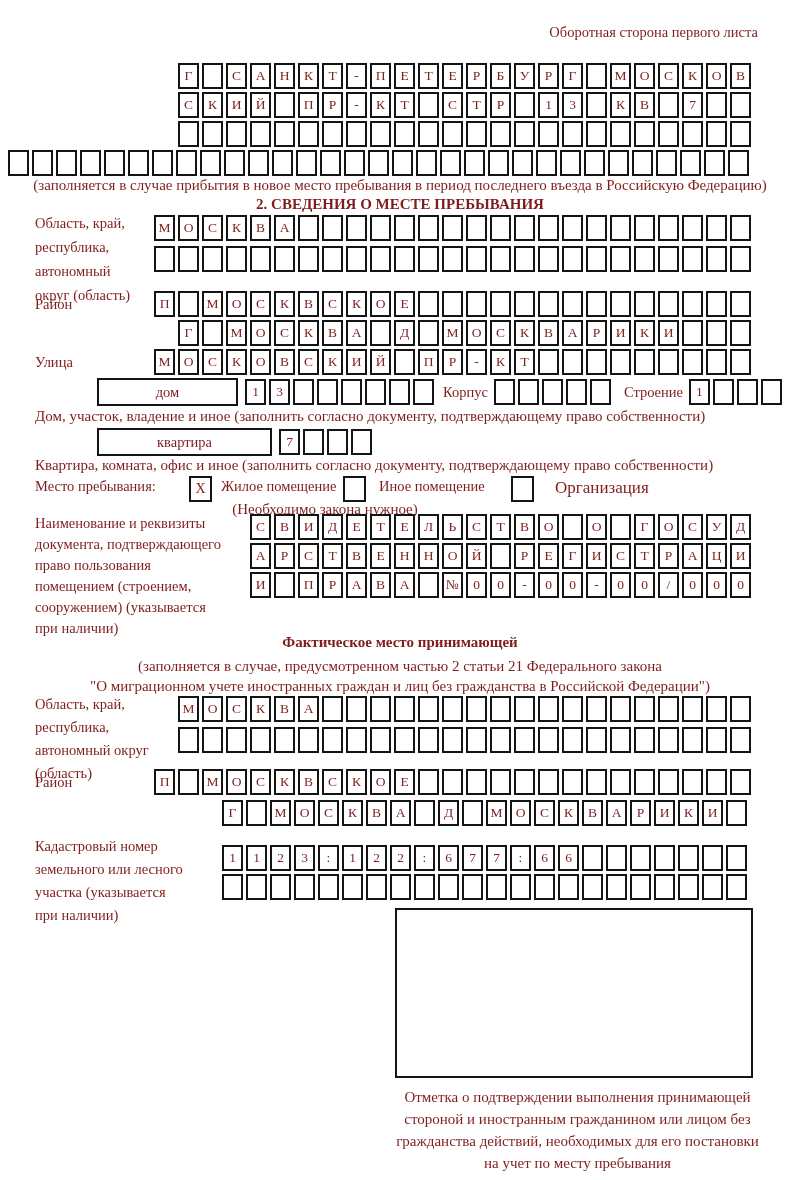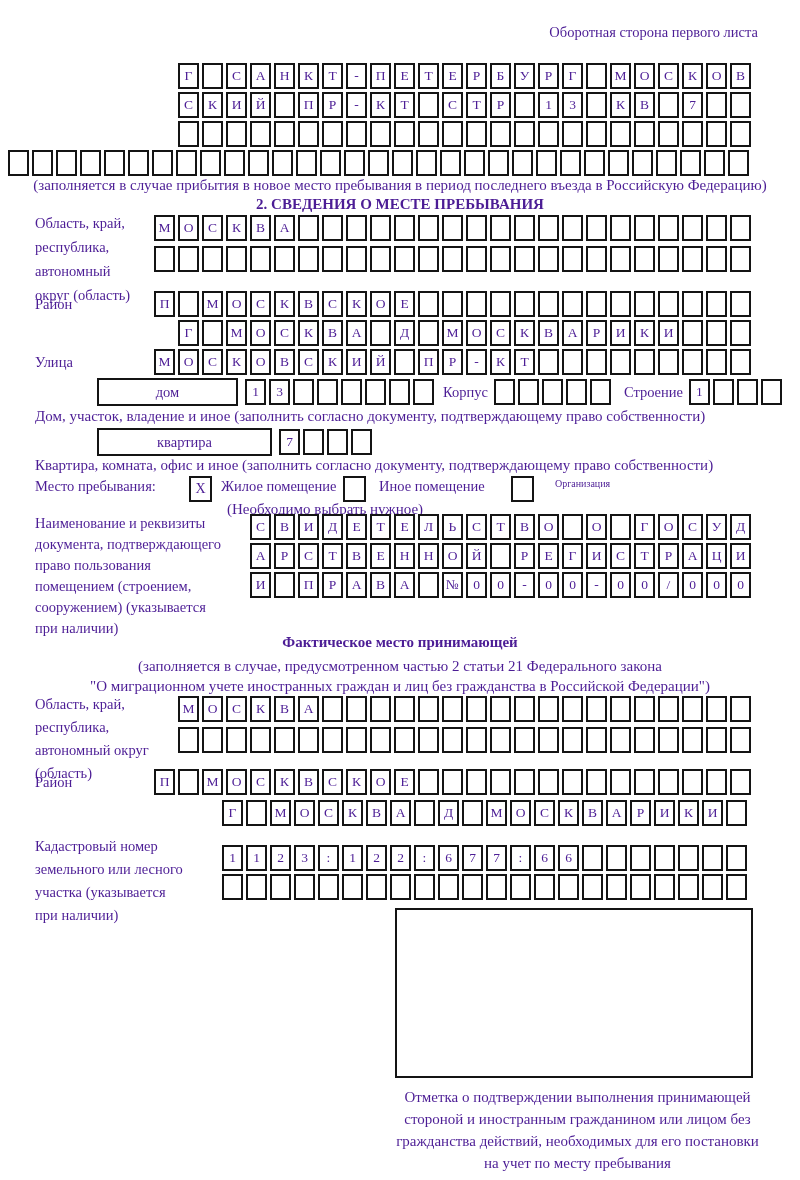--- a/index.html
+++ b/index.html
@@ -1,18 +1,18 @@
 <!DOCTYPE html>
 <html><head>
 <meta charset="utf-8">
 <style>
   html,body{margin:0;padding:0;background:#fff;}
   .page{
     position:relative;width:800px;height:1180px;background:#fff;
-    font-family:"Liberation Serif", serif;color:#4c1d95;overflow:hidden;
+    font-family:"Liberation Serif", serif;color:#7f1d1d;overflow:hidden;
   }
   .abs{position:absolute;}
   .lbl{font-size:14.5px;line-height:21px;white-space:pre-line;}
   .lh21{line-height:21px;} .lh23{line-height:23px;} .lh24{line-height:24px;}
   .note{font-size:15px;}
   .center{left:0;width:800px;text-align:center;}
   .title{font-size:15px;font-weight:bold;}
   .row{position:absolute;display:flex;gap:3px;}
   .c{
     display:inline-flex;box-sizing:border-box;width:21px;height:26px;
@@ -341,23 +341,23 @@
   </div>
   <div class="abs note" style="left:35px;top:457px;">Квартира, комната, офис и иное (заполнить согласно документу, подтверждающему право собственности)</div>
 
   <div class="abs" style="left:35px;top:476px;width:760px;height:26px;">
     <span class="abs" style="left:0;top:2px;font-size:14.5px;">Место пребывания:</span>
     <span class="chk" style="left:154px;top:0;">X</span>
     <span class="abs" style="left:186px;top:2px;font-size:14.5px;">Жилое помещение</span>
     <span class="chk" style="left:308px;top:0;"></span>
     <span class="abs" style="left:344px;top:2px;font-size:14.5px;">Иное помещение</span>
     <span class="chk" style="left:476px;top:0;"></span>
-    <span class="abs" style="left:520px;top:2px;font-size:10px;">Организация</span>
+    <span class="abs" style="left:520px;top:2px;font-size:17px;">Организация</span>
   </div>
-  <div class="abs note" style="left:220px;top:501px;width:210px;text-align:center;">(Необходимо выбрать нужное)</div>
+  <div class="abs note" style="left:220px;top:501px;width:210px;text-align:center;">(Необходимо закона нужное)</div>
 
   <div class="abs lbl lh21" style="left:35px;top:513px;">Наименование и реквизиты
 документа, подтверждающего
 право пользования
 помещением (строением,
 сооружением) (указывается
 при наличии)</div>
   <div class="row" style="left:250px;top:514px;">
       <span class="c">С</span>
       <span class="c">В</span>

